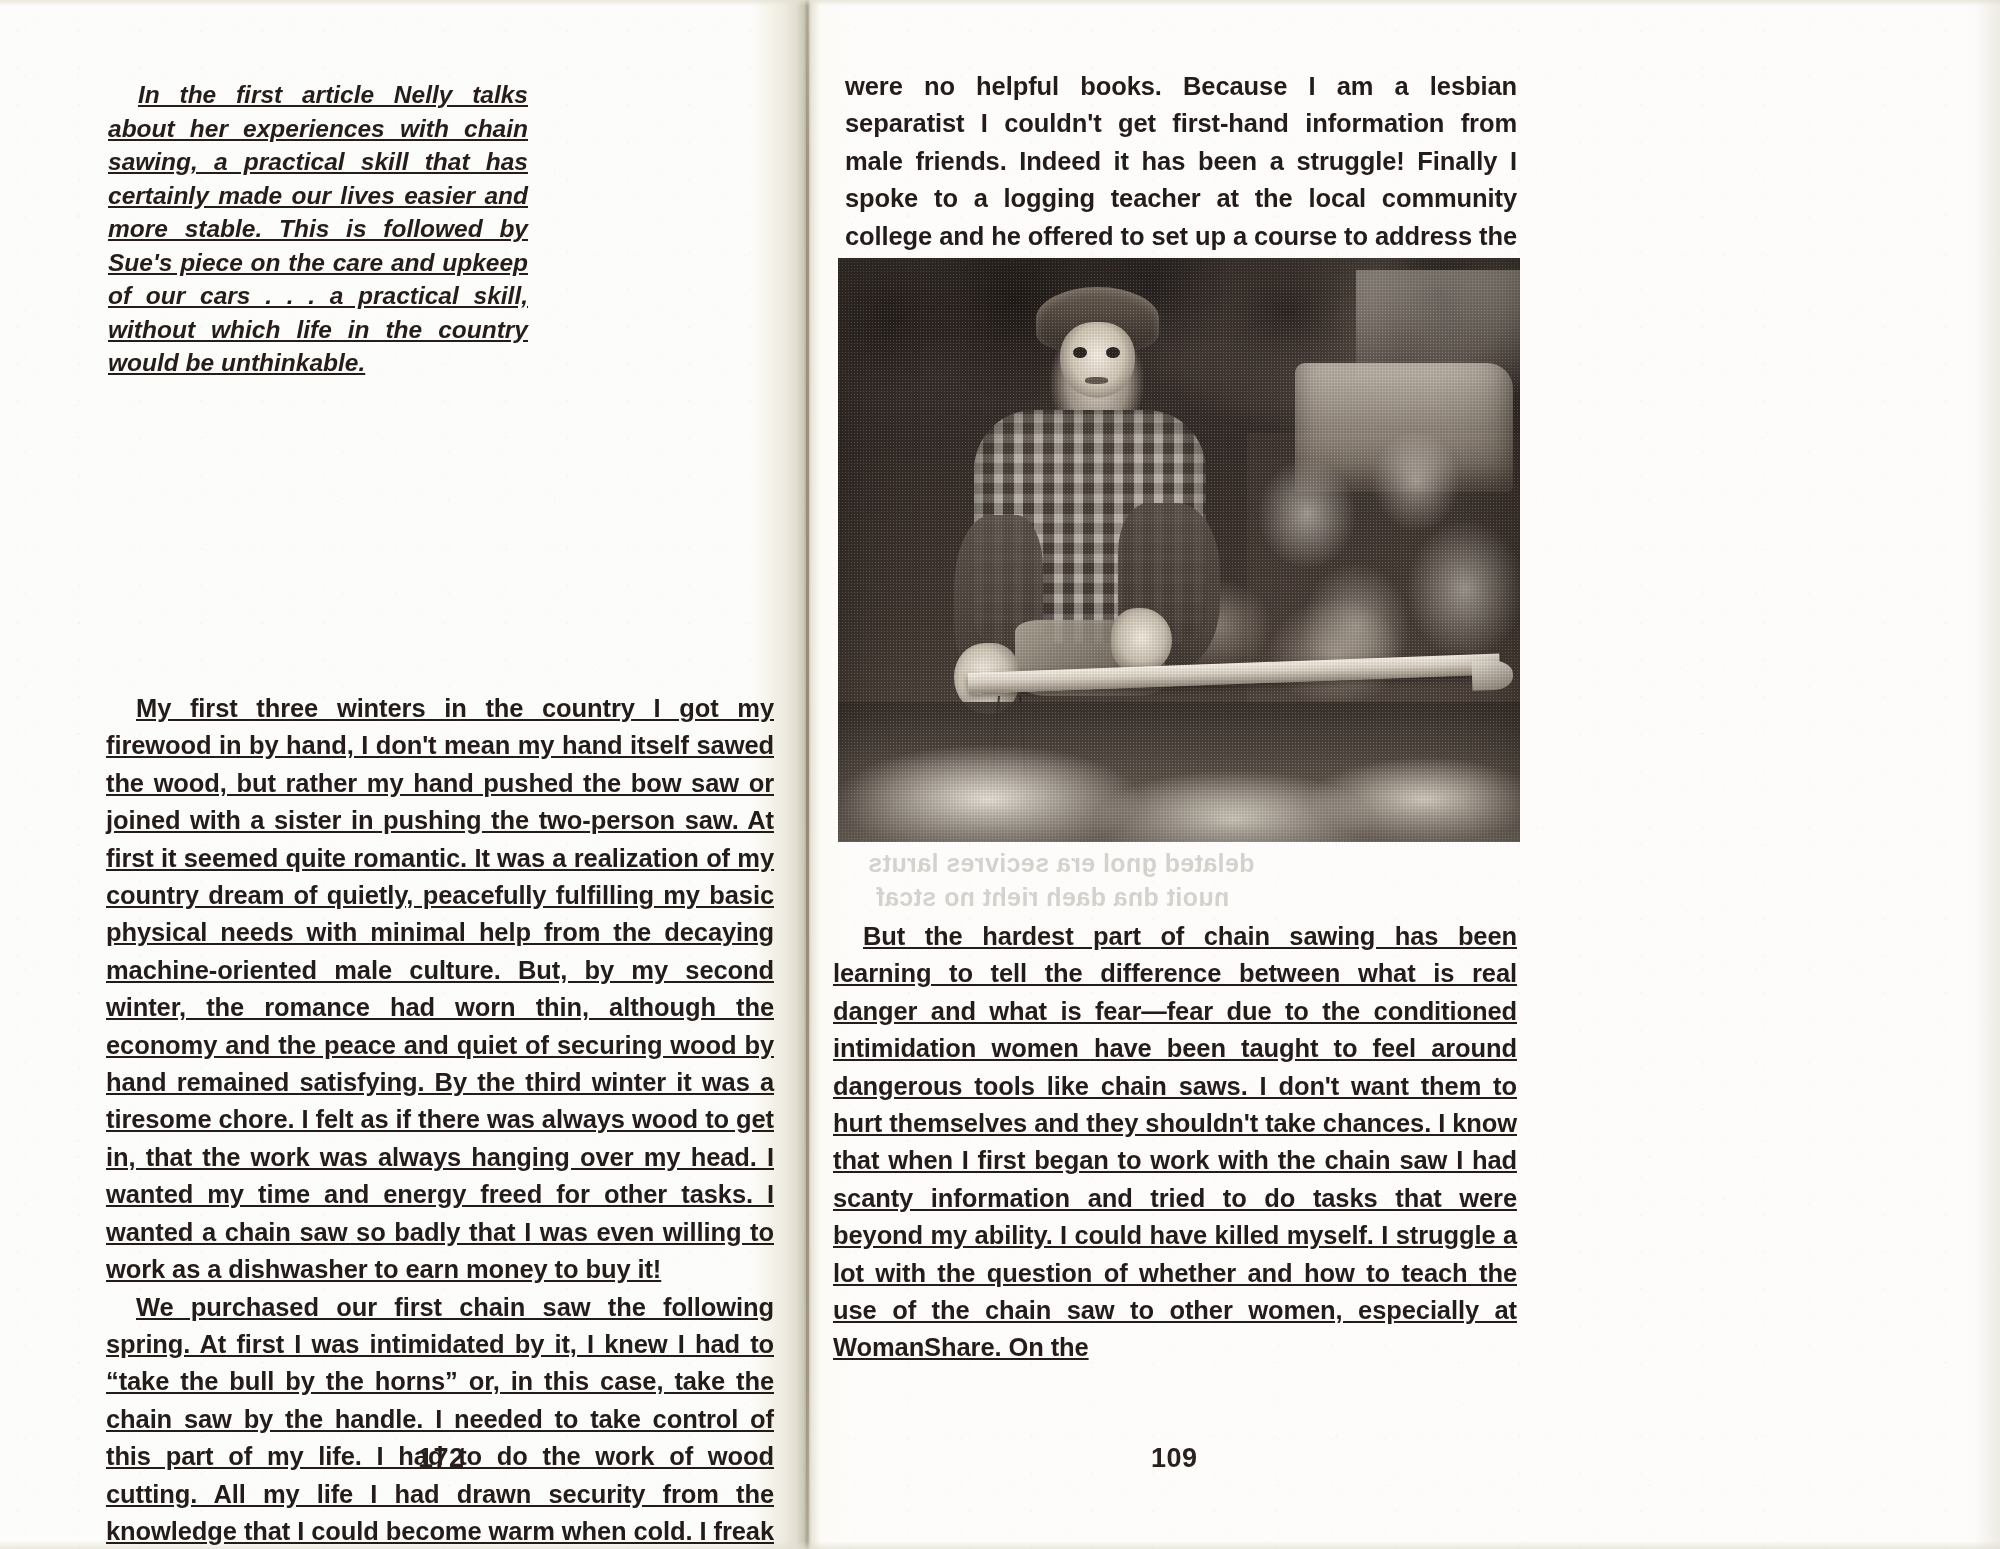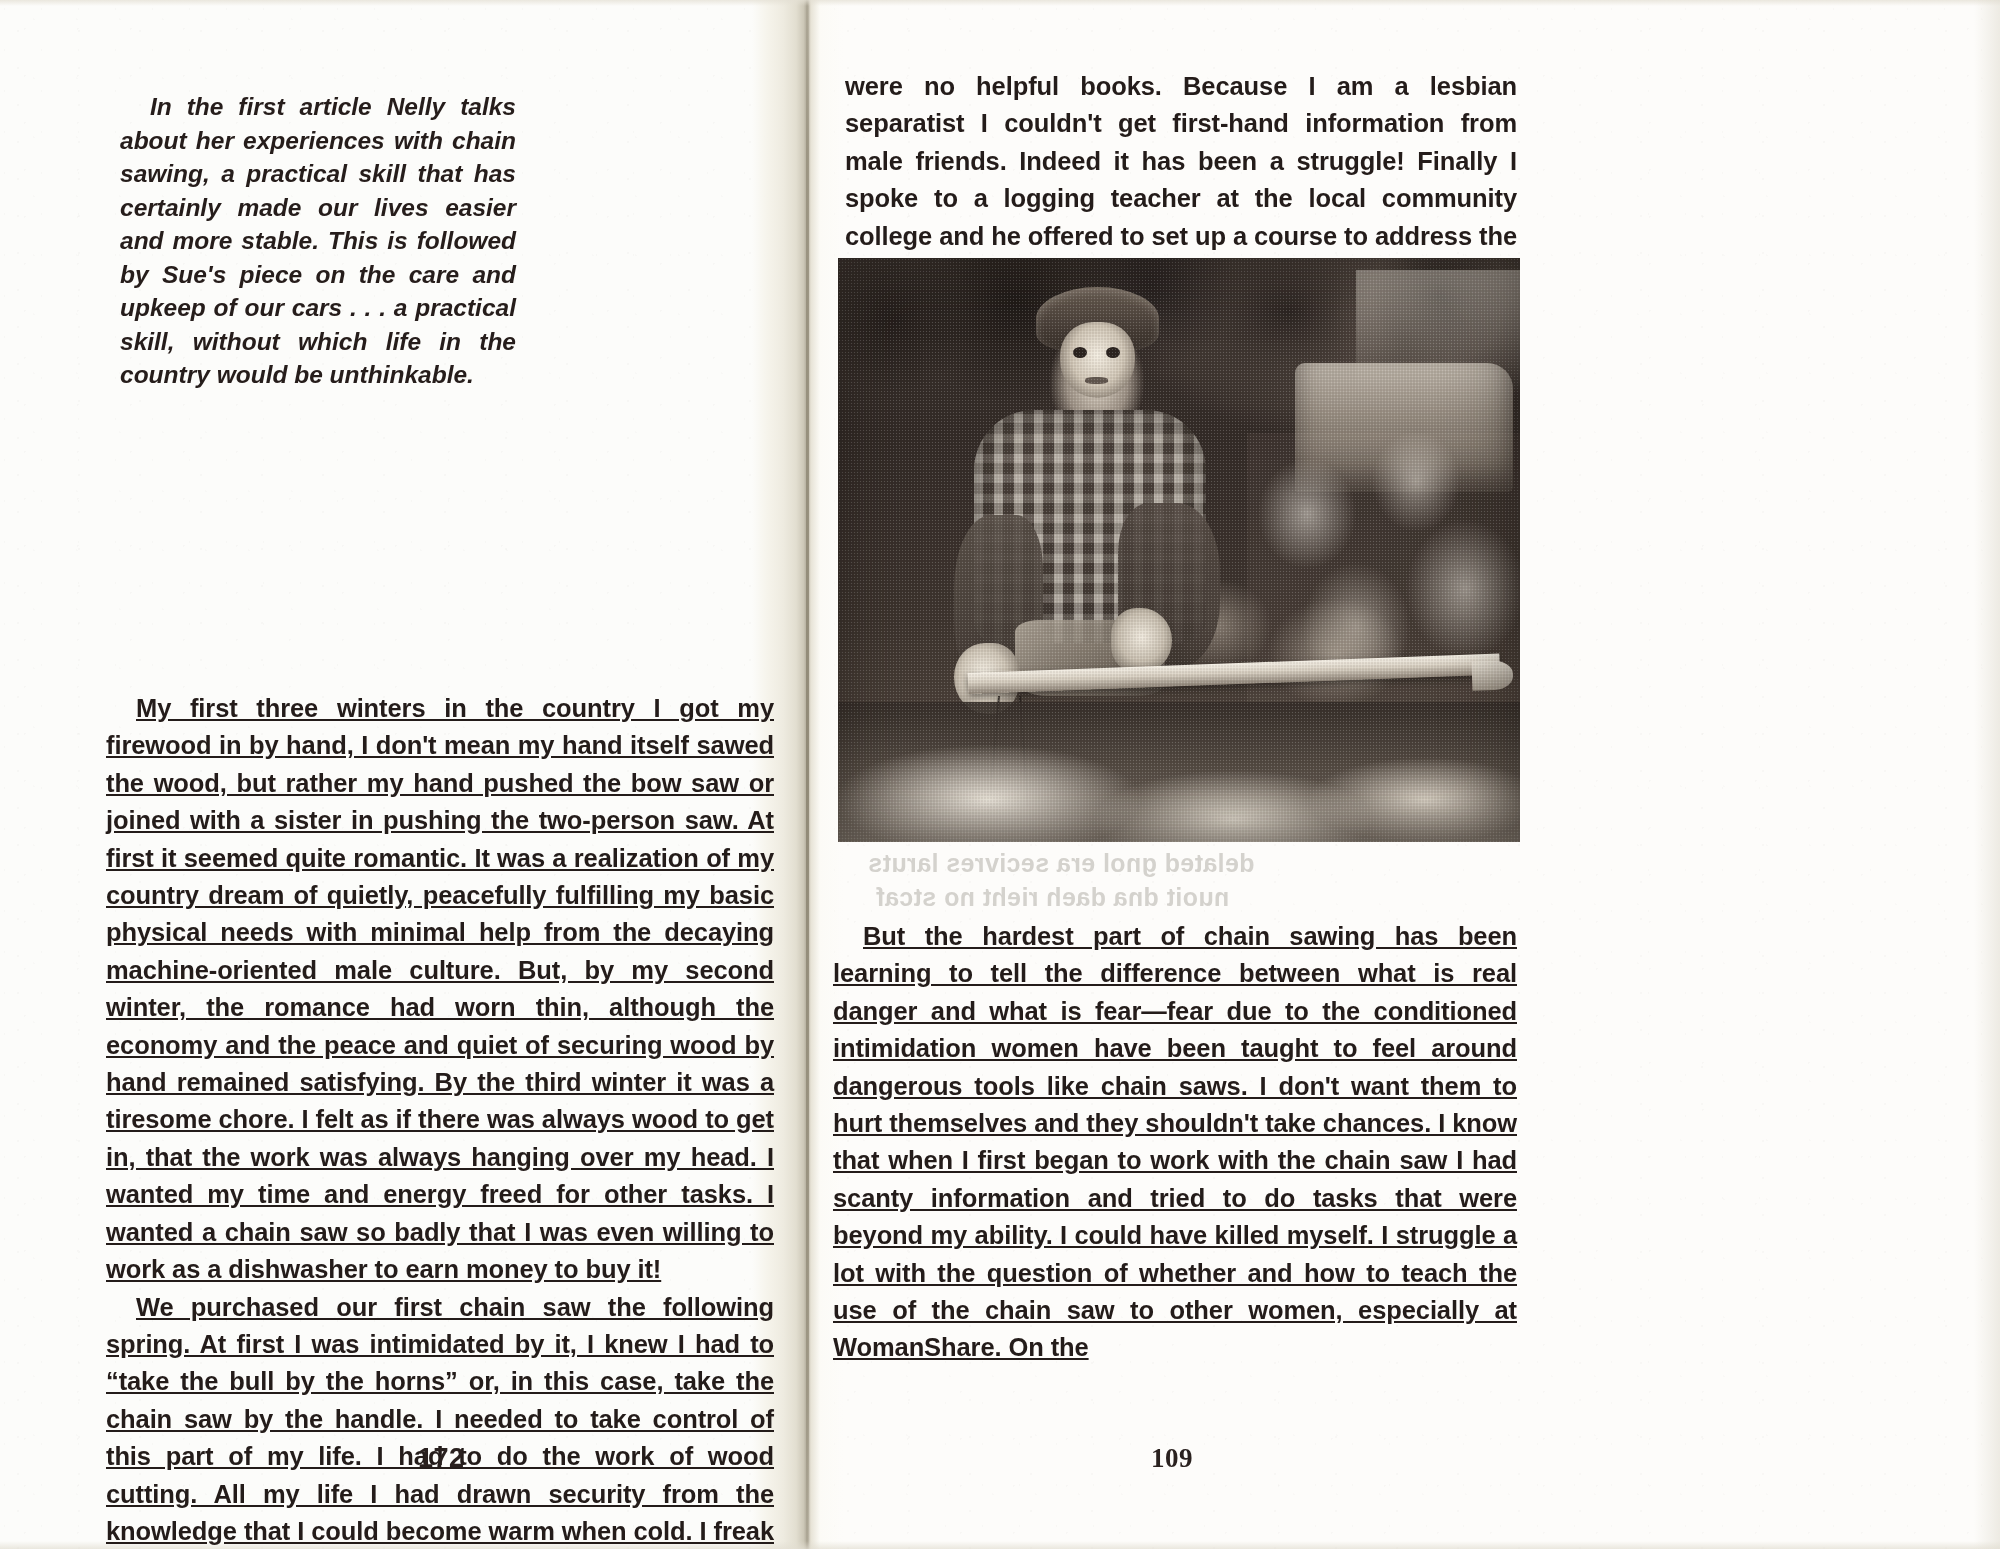--- a/index.html
+++ b/index.html
@@ -103,21 +103,21 @@
   .body-text p.indent { text-indent: 30px; text-decoration: underline; }
 
   .intro-note {
     font-style: italic;
     font-size: 24.5px;
     line-height: 33.5px;
     text-align: justify;
     font-weight: 600;
     color: #261d1b;
   }
-  .intro-note p { margin: 12px; text-indent: 30px; }
+  .intro-note p { margin: 0; text-indent: 30px; text-decoration: underline; }
 
   .section-heading {
     font-size: 25px;
     line-height: 32px;
     font-weight: 500;
     color: #241c1a;
     letter-spacing: .2px;
   }
 
   .folio {
@@ -414,15 +414,15 @@
     </div>
   </div>
 
   <div class="ghost-text" style="left:868px; top:845px;">delated gnol era secivres laruts</div>
   <div class="ghost-text" style="left:876px; top:879px;">nuoit dna daeh rieht no stcaf</div>
 
   <div class="col body-text" style="left:833px; top:918px; width:684px;">
     <p class="indent">But the hardest part of chain sawing has been learning to tell the difference between what is real danger and what is fear—fear due to the conditioned intimidation women have been taught to feel around dangerous tools like chain saws. I don't want them to hurt themselves and they shouldn't take chances. I know that when I first began to work with the chain saw I had scanty information and tried to do tasks that were beyond my ability. I could have killed myself. I struggle a lot with the question of whether and how to teach the use of the chain saw to other women, especially at WomanShare. On the</p>
   </div>
 
-  <div class="folio" style="left:1151px; top:1443px;font-family:Liberation Serif, serif;">109</div>
+  <div class="folio" style="left:1151px; top:1443px;">109</div>
 
 </div>
 
 </body></html>

